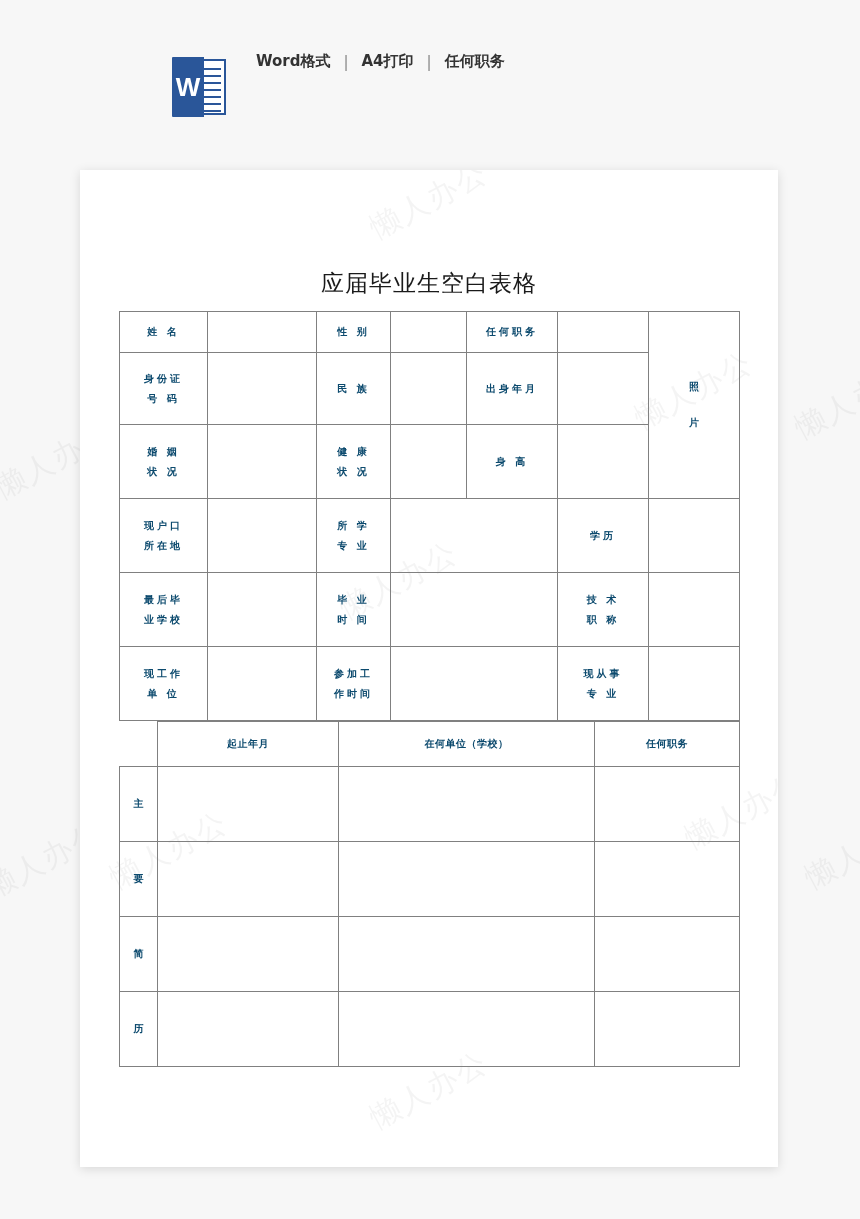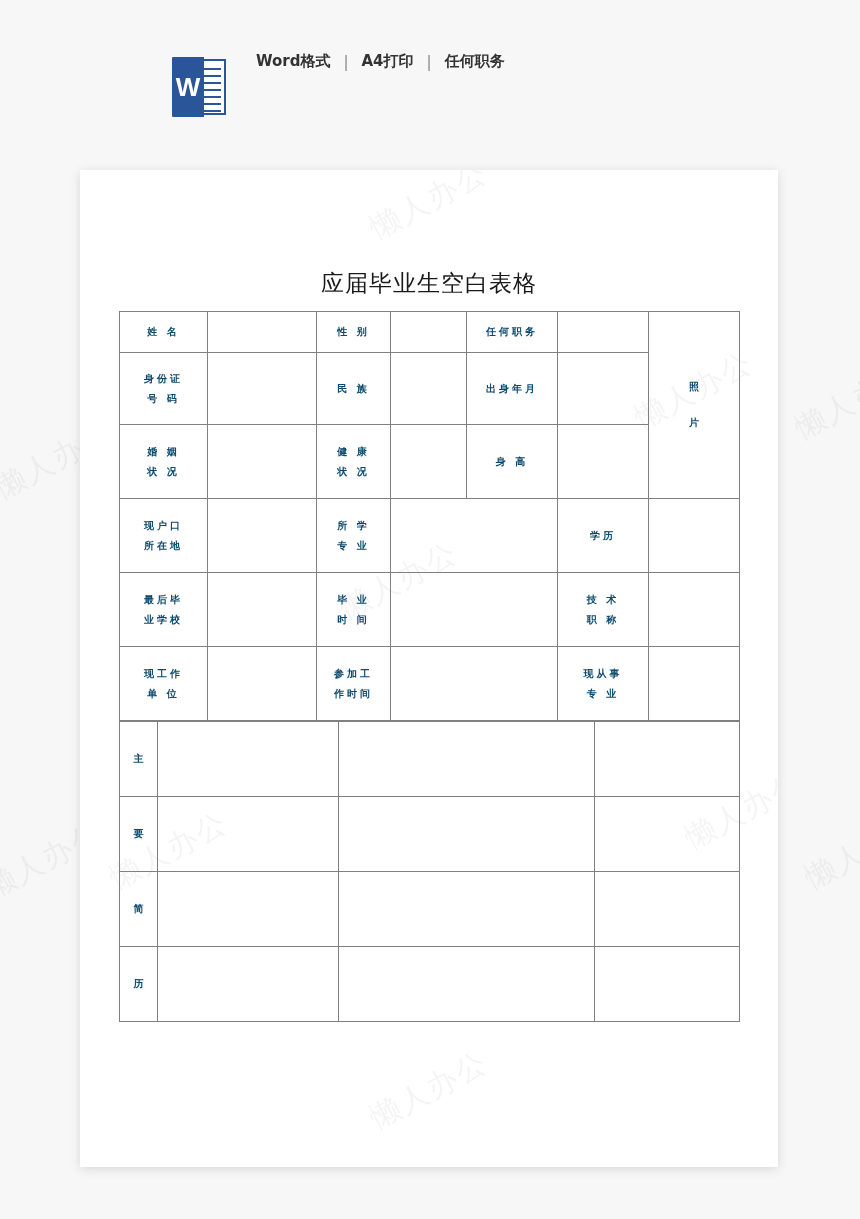--- a/index.html
+++ b/index.html
@@ -344,20 +344,26 @@
   <div class="tbl-wrap" id="table-bottom">
     <table class="grid">
       <colgroup>
         <col style="width:38px">
           <col style="width:181px">
         <col style="width:256px">
           <col style="width:145px">
       </colgroup>
       <tbody>
         <tr>
+          <td style="border-top:none; border-left:none; border-bottom:none;"></td>
+          <td class="hdrcell" style="height:44px">起止年月</td>
+          <td class="hdrcell">在何单位（学校）</td>
+          <td class="hdrcell">任何职务</td>
+        </tr>
+        <tr>
           <td class="vlabel" style="height:74px">主</td>
           <td class="val"></td>
           <td class="val"></td>
           <td class="val"></td>
         </tr>
         <tr>
           <td class="vlabel" style="height:74px">要</td>
           <td class="val"></td>
           <td class="val"></td>
           <td class="val"></td>

